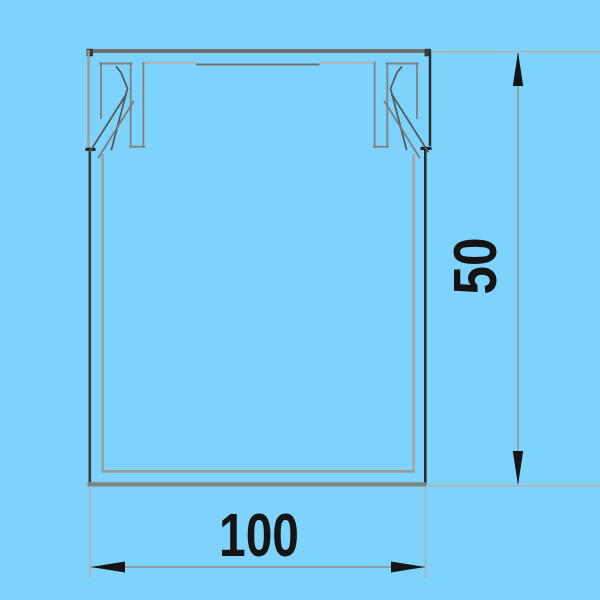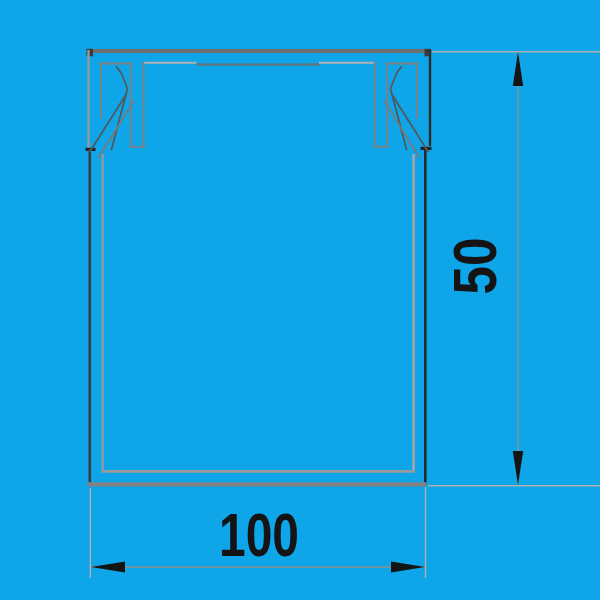--- a/index.html
+++ b/index.html
@@ -8,21 +8,21 @@
     background: #ffffff;
     width: 600px;
     height: 600px;
     overflow: hidden;
     font-family: "Liberation Sans", sans-serif;
   }
   .canvas-wrap {
     position: relative;
     width: 600px;
     height: 600px;
-    background: #0ea5e9;
+    background: #7dd3fc;
   }
   svg { display: block; }
   .dim-text {
     font-family: "Liberation Sans", "DejaVu Sans", sans-serif;
     font-weight: bold;
   }
 </style>
 </head>
 <body>
 

